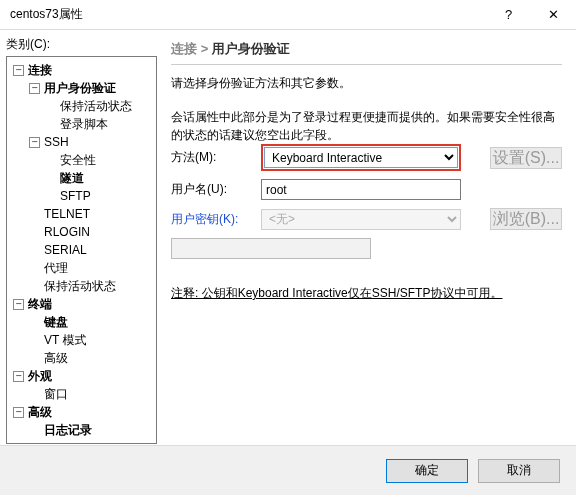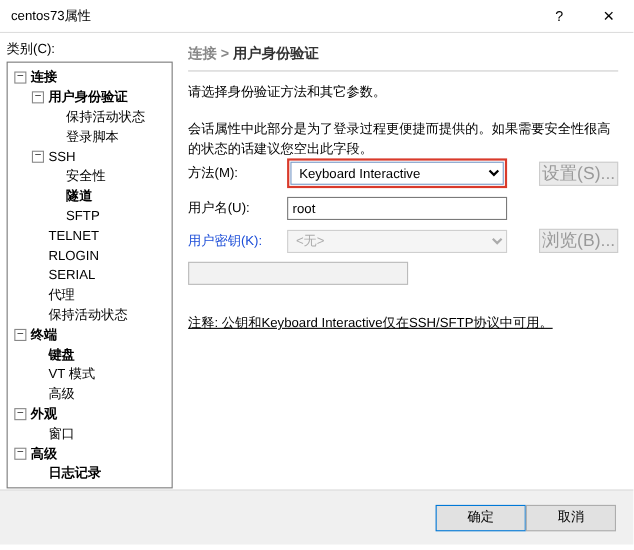--- a/index.html
+++ b/index.html
@@ -98,21 +98,21 @@
   width: 72px; height: 22px; font-size: 16px;
   background: #e1e1e1; border: 1px solid #adadad;
 }
 .rbtn:disabled { color: #9a9a9a; background: #eaeaea; border-color: #ccc; }
 .lockicon {
   color: #dcdcdc; font-size: 26px; width: 72px; text-align: center;
 }
 .note { margin-top: 26px; text-decoration: underline; }
 .footer {
   height: 50px; display:flex; justify-content: flex-end; align-items: center;
-  padding-right: 16px;
+  gap: 10px; padding-right: 16px;
   border-top: 1px solid #ddd;
   background: #f0f0f0;
 }
 .footer button {
   width: 82px; height: 24px; font-size: 12px;
   background: #e1e1e1; border: 1px solid #adadad;
 }
 .footer button.primary { border: 1px solid #0078d7; }
 </style>
 </head>

